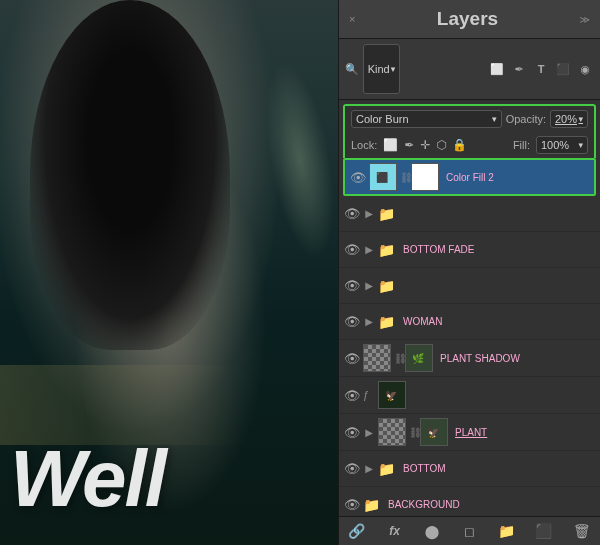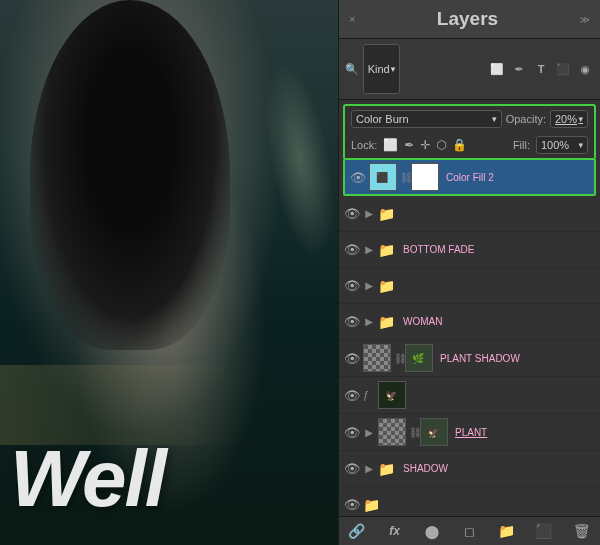--- a/index.html
+++ b/index.html
@@ -465,26 +465,27 @@
       <div class="layer-thumb" style="background:#334433;">
         <span style="font-size:10px;">🦅</span>
       </div>
       <span class="layer-name underline">PLANT</span>
     </div>
 
     <div class="layer-item">
       <span class="layer-eye">👁</span>
       <span class="layer-arrow">▶</span>
       <span class="layer-folder-icon">📁</span>
-      <span class="layer-name">SHADOW</span>
-    </div>
-
-    <div class="layer-item">
-      <span class="layer-eye">👁</span>
-      <span class="layer-folder-icon">📁</span>
+      <span class="layer-name">BOTTOM</span>
+    </div>
+
+    <div class="layer-item">
+      <span class="layer-eye">👁</span>
+      <span class="layer-folder-icon">📁</span>
+      <span class="layer-name">BACKGROUND</span>
     </div>
 
   </div>
 
   <div class="bottom-bar">
     <span class="bottom-icon">🔗</span>
     <span class="bottom-icon" style="font-style:italic;font-weight:bold;font-size:12px;">fx</span>
     <span class="bottom-icon" style="font-size:13px;">⬤</span>
     <span class="bottom-icon" style="font-size:13px;">◻</span>
     <span class="bottom-icon">📁</span>

